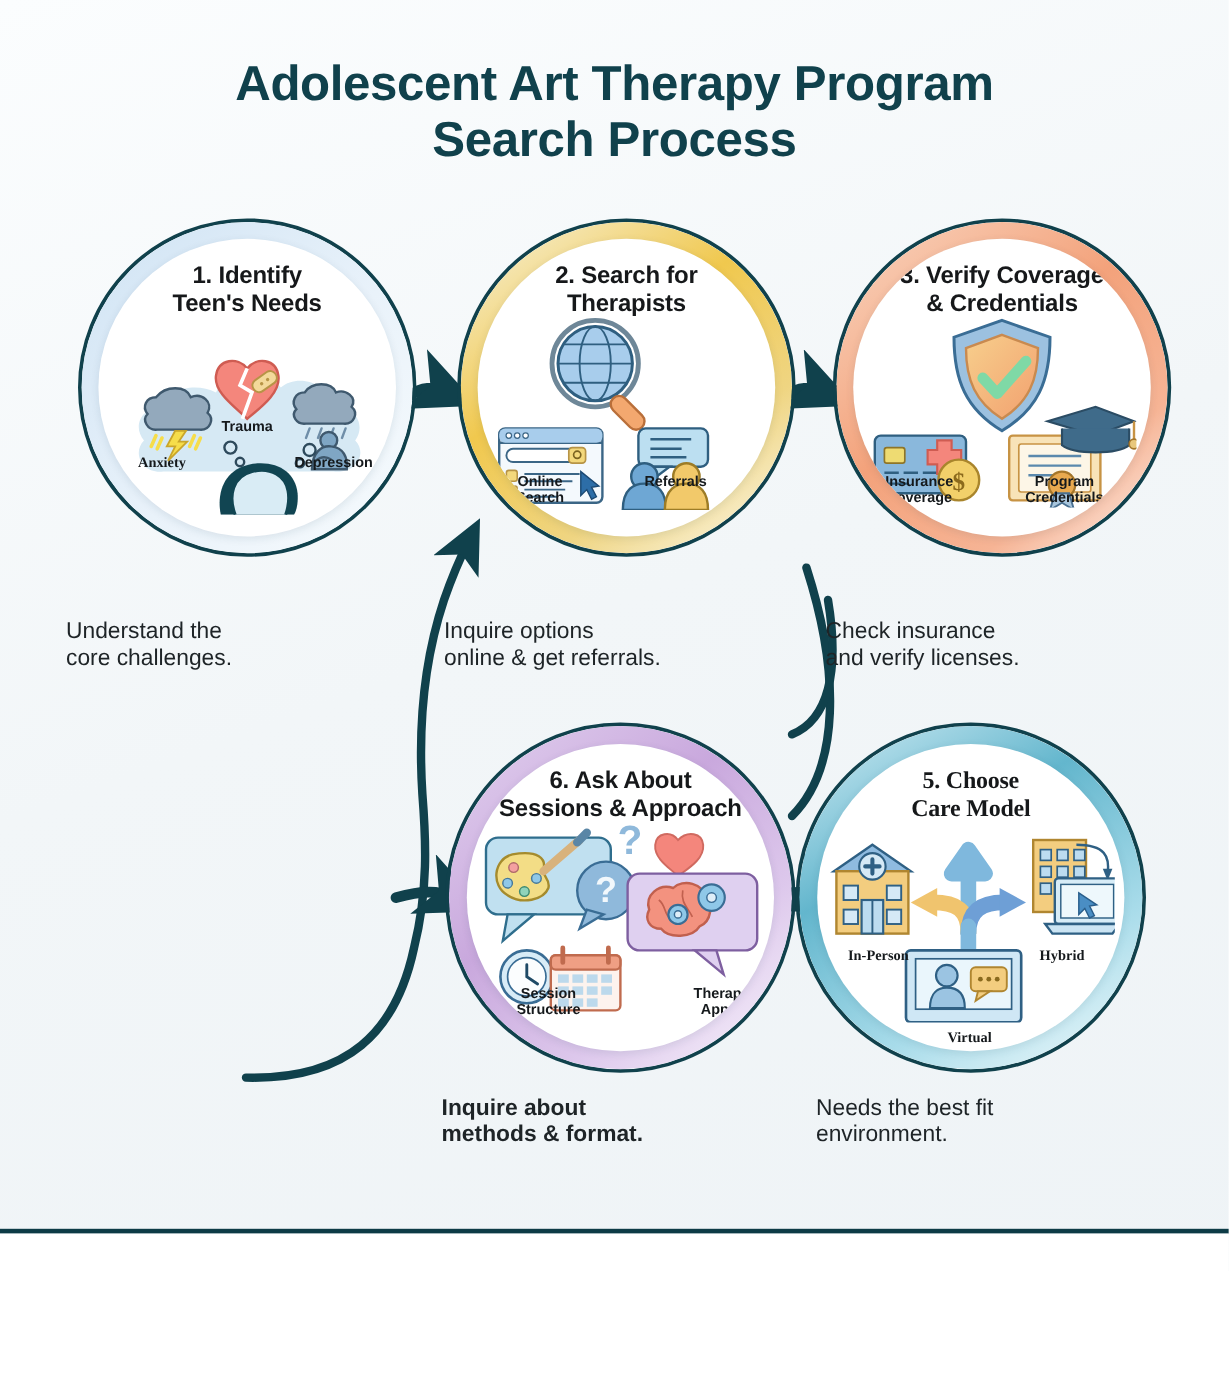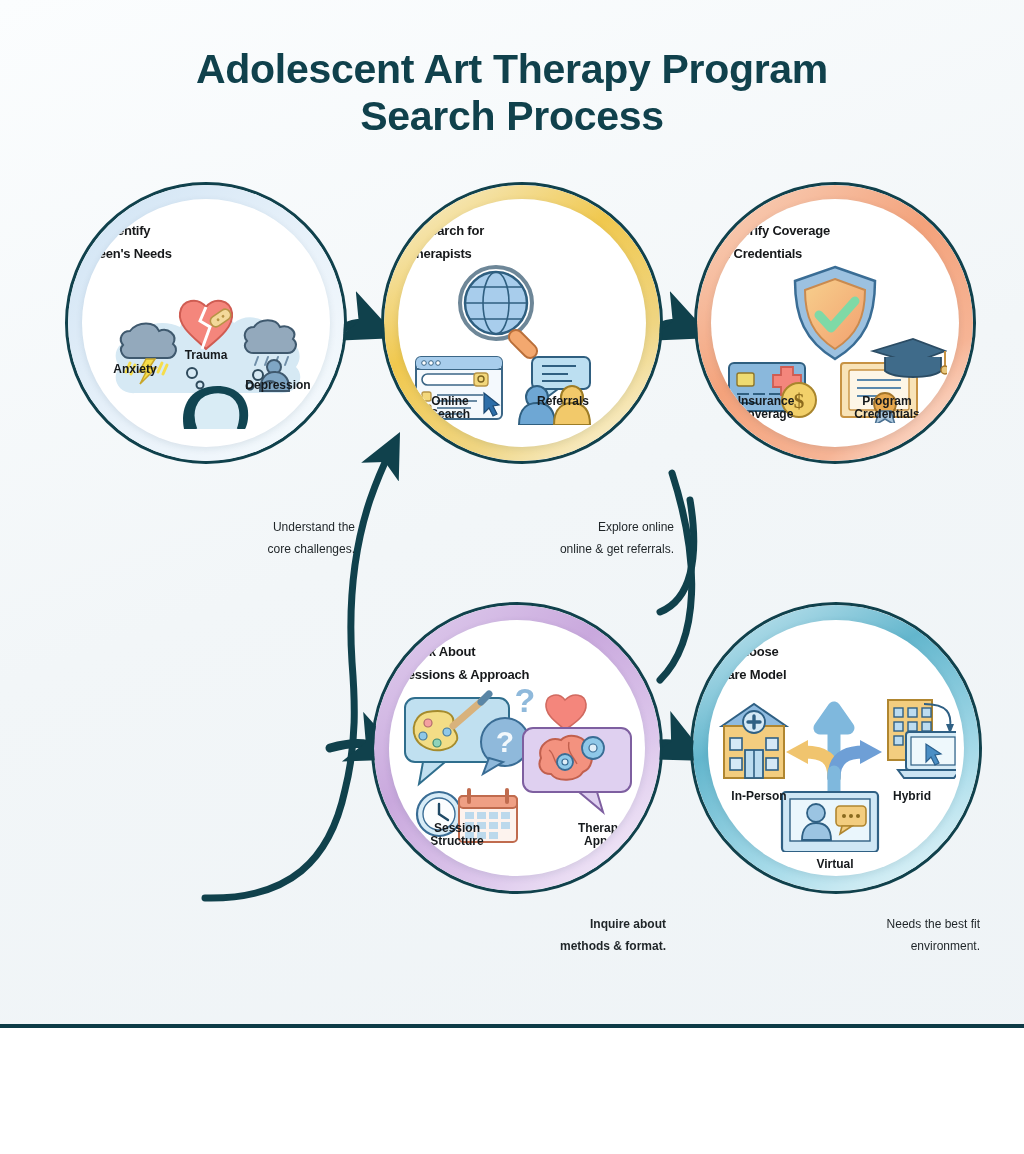--- a/index.html
+++ b/index.html
@@ -47,28 +47,28 @@
   }
   .inner{
     position:absolute;
     border-radius:50%;
     background:#ffffff;
     box-shadow:0 2px 7px rgba(20,60,75,0.10);
     overflow:hidden;
   }
   .nodetitle{
     position:absolute;left:4%;top:8%;width:92%;
-    text-align:left;
-    font-size:13px;font-weight:bold;color:#16181a;
+    text-align:center;
+    font-size:20px;font-weight:bold;color:#16181a;
     line-height:23px;letter-spacing:-0.2px;
   }
   .caption{
     position:absolute;
-    text-align:right;
-    font-size:12px;
+    text-align:left;
+    font-size:19px;
     color:#1e2427;
     line-height:22px;
   }
   .iconlbl{
     position:absolute;
     text-align:center;
     font-size:12px;
     font-weight:bold;
     color:#15191c;
     line-height:13px;
@@ -171,21 +171,21 @@
           <circle cx="170" cy="96" r="5" fill="none" stroke="#2e4a5c" stroke-width="2"></circle>
           <circle cx="162" cy="107" r="3.5" fill="none" stroke="#2e4a5c" stroke-width="2"></circle>
 
           <g>
             <path d="M96,150 C92,130 100,112 120,108 C142,104 158,114 160,132
                      C161,144 157,150 157,150 Z" fill="#114552"></path>
             <path d="M108,150 C102,134 106,118 122,114 C138,110 150,118 152,130
                      C154,140 150,150 150,150" fill="#d9ecf5" stroke="#114552" stroke-width="2.5"></path>
           </g>
         </svg>
-        <div class="iconlbl" style="left:18px;top:164px;width:70px;">Anxiety</div>
+        <div class="iconlbl" style="left:18px;top:180px;width:70px;font-family:Liberation Serif, serif;">Anxiety</div>
         <div class="iconlbl" style="left:89px;top:150px;width:70px;">Trauma</div>
         <div class="iconlbl" style="left:155px;top:180px;width:82px;">Depression</div>
       </div>
     </div>
     <div class="caption" style="left:55px;top:516px;width:300px;">
       <div>Understand the</div>
       <div>core challenges.</div>
     </div>
 
     <div class="node" style="left:381px;top:182px;width:282px;height:282px;">
@@ -231,21 +231,21 @@
             <path d="M111,160 C111,142 121,138 129,138 C139,138 147,143 147,160 Z" fill="#6ea7d4" stroke="#2f5f80" stroke-width="2"></path>
             <circle cx="164" cy="132" r="11" fill="#f2c96a" stroke="#9d7c26" stroke-width="2"></circle>
             <path d="M146,160 C146,142 156,138 164,138 C174,138 182,143 182,160 Z" fill="#f2c96a" stroke="#9d7c26" stroke-width="2"></path>
           </g>
         </svg>
         <div class="iconlbl wrap" style="left:16px;top:196px;width:72px;">Online Search</div>
         <div class="iconlbl" style="left:120px;top:196px;width:90px;">Referrals</div>
       </div>
     </div>
     <div class="caption" style="left:370px;top:516px;width:304px;">
-      <div>Explore online</div>
+      <div>Inquire options</div>
       <div>online &amp; get referrals.</div>
     </div>
 
     <div class="node" style="left:694px;top:182px;width:282px;height:282px;">
       <div class="ring">
         <div class="ringfill" style="background:linear-gradient(140deg,#f9d6c1 0%,#f3a27b 45%,#f6b495 75%,#fdf6f2 100%);"></div>
       </div>
       <div class="inner" style="left:17px;top:17px;width:248px;height:248px;">
         <div class="nodetitle">
           <div>3. Verify Coverage</div>
@@ -284,20 +284,24 @@
               <path d="M150,88 L190,76 L222,88 L190,100 Z" fill="#3f6b8a" stroke="#2b4c64" stroke-width="1.8"></path>
               <path d="M162,94 L162,108 C172,116 208,116 218,108 L218,94" fill="#3f6b8a" stroke="#2b4c64" stroke-width="1.8"></path>
               <path d="M222,88 L222,104" stroke="#c79344" stroke-width="2"></path>
               <circle cx="222" cy="107" r="4" fill="#e8c77c" stroke="#a5762a" stroke-width="1.4"></circle>
             </g>
           </g>
         </svg>
         <div class="iconlbl wrap" style="left:12px;top:196px;width:86px;">Insurance Coverage</div>
         <div class="iconlbl wrap" style="left:130px;top:196px;width:92px;">Program Credentials</div>
       </div>
+    </div>
+    <div class="caption" style="left:688px;top:516px;width:300px;">
+      <div>Check insurance</div>
+      <div>and verify licenses.</div>
     </div>
 
     <div class="node" style="left:371px;top:602px;width:292px;height:292px;">
       <div class="ring">
         <div class="ringfill" style="background:linear-gradient(140deg,#e2d2ef 0%,#c9a8dd 40%,#ddc8ec 70%,#fbf8fd 100%);"></div>
       </div>
       <div class="inner" style="left:18px;top:18px;width:256px;height:256px;">
         <div class="nodetitle">
           <div>6. Ask About</div>
           <div>Sessions &amp; Approach</div>
@@ -367,21 +371,21 @@
         </svg>
         <div class="iconlbl wrap" style="left:28px;top:202px;width:80px;">Session Structure</div>
         <div class="iconlbl wrap" style="left:130px;top:202px;width:92px;margin-left:47px;">Therapeutic Approach</div>
       </div>
     </div>
     <div class="caption" style="left:368px;top:913px;width:298px;font-weight:bold;">
       <div>Inquire about</div>
       <div>methods &amp; format.</div>
     </div>
 
-    <div class="node" style="left:690px;top:602px;width:292px;height:292px;">
+    <div class="node" style="left:663px;top:602px;width:292px;height:292px;font-family:Liberation Serif, serif;">
       <div class="ring">
         <div class="ringfill" style="background:linear-gradient(150deg,#d3edf5 0%,#63b6cd 35%,#a9dcea 70%,#f6fcfd 100%);"></div>
       </div>
       <div class="inner" style="left:18px;top:18px;width:256px;height:256px;">
         <div class="nodetitle">
           <div>5. Choose</div>
           <div>Care Model</div>
         </div>
         <svg class="art" style="left:8px;top:62px;" width="240" height="170" viewBox="0 0 240 170">
 

